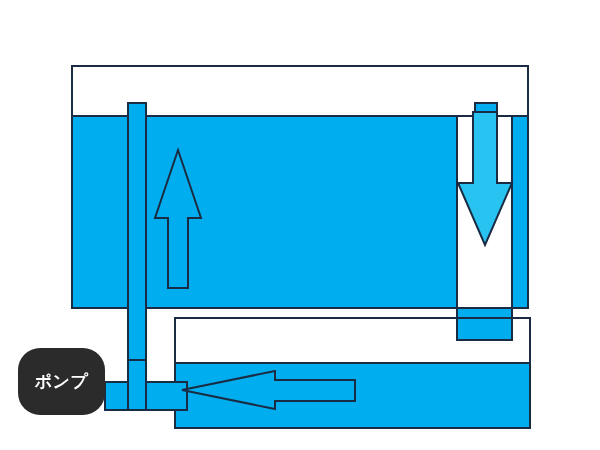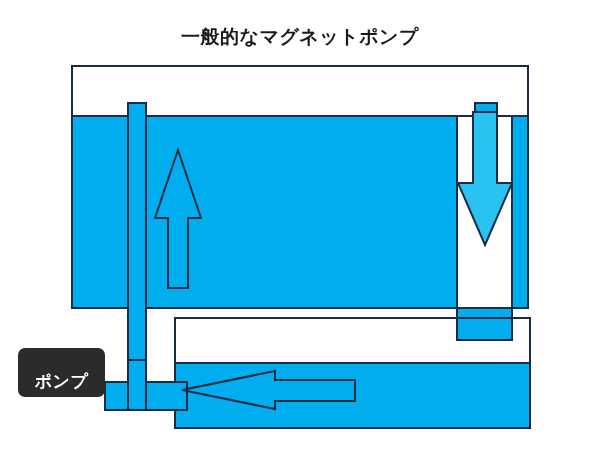--- a/index.html
+++ b/index.html
@@ -32,23 +32,23 @@
   #diagram {
     position: absolute;
     left: 0;
     top: 0;
   }
   #pump-box {
     position: absolute;
     left: 18px;
     top: 348px;
     width: 87px;
-    height: 49px;
+    height: 67px;
     background: #2b2b2b;
-    border-radius: 7px;
+    border-radius: 22px;
   }
   #pump-label {
     position: absolute;
     left: 0;
     top: 0;
     width: 87px;
     height: 67px;
     display: flex;
     align-items: center;
     justify-content: center;
@@ -57,21 +57,20 @@
     font-weight: bold;
     color: #ffffff;
     letter-spacing: 0.5px;
   }
 </style>
 </head>
 <body>
 
 <div id="stage">
 
-  <div id="title">一般的なマグネットポンプ</div>
 
   <svg id="diagram" width="600" height="450" viewBox="0 0 600 450">
 
     <g>
 
       <rect x="72" y="66" width="456" height="242" fill="#ffffff" stroke="#1a2c44" stroke-width="2"></rect>
 
       <rect x="73" y="116" width="454" height="191" fill="#00AEEF" stroke="none"></rect>
 
       <line x1="72" y1="116" x2="528" y2="116" stroke="#1a2c44" stroke-width="2"></line>

